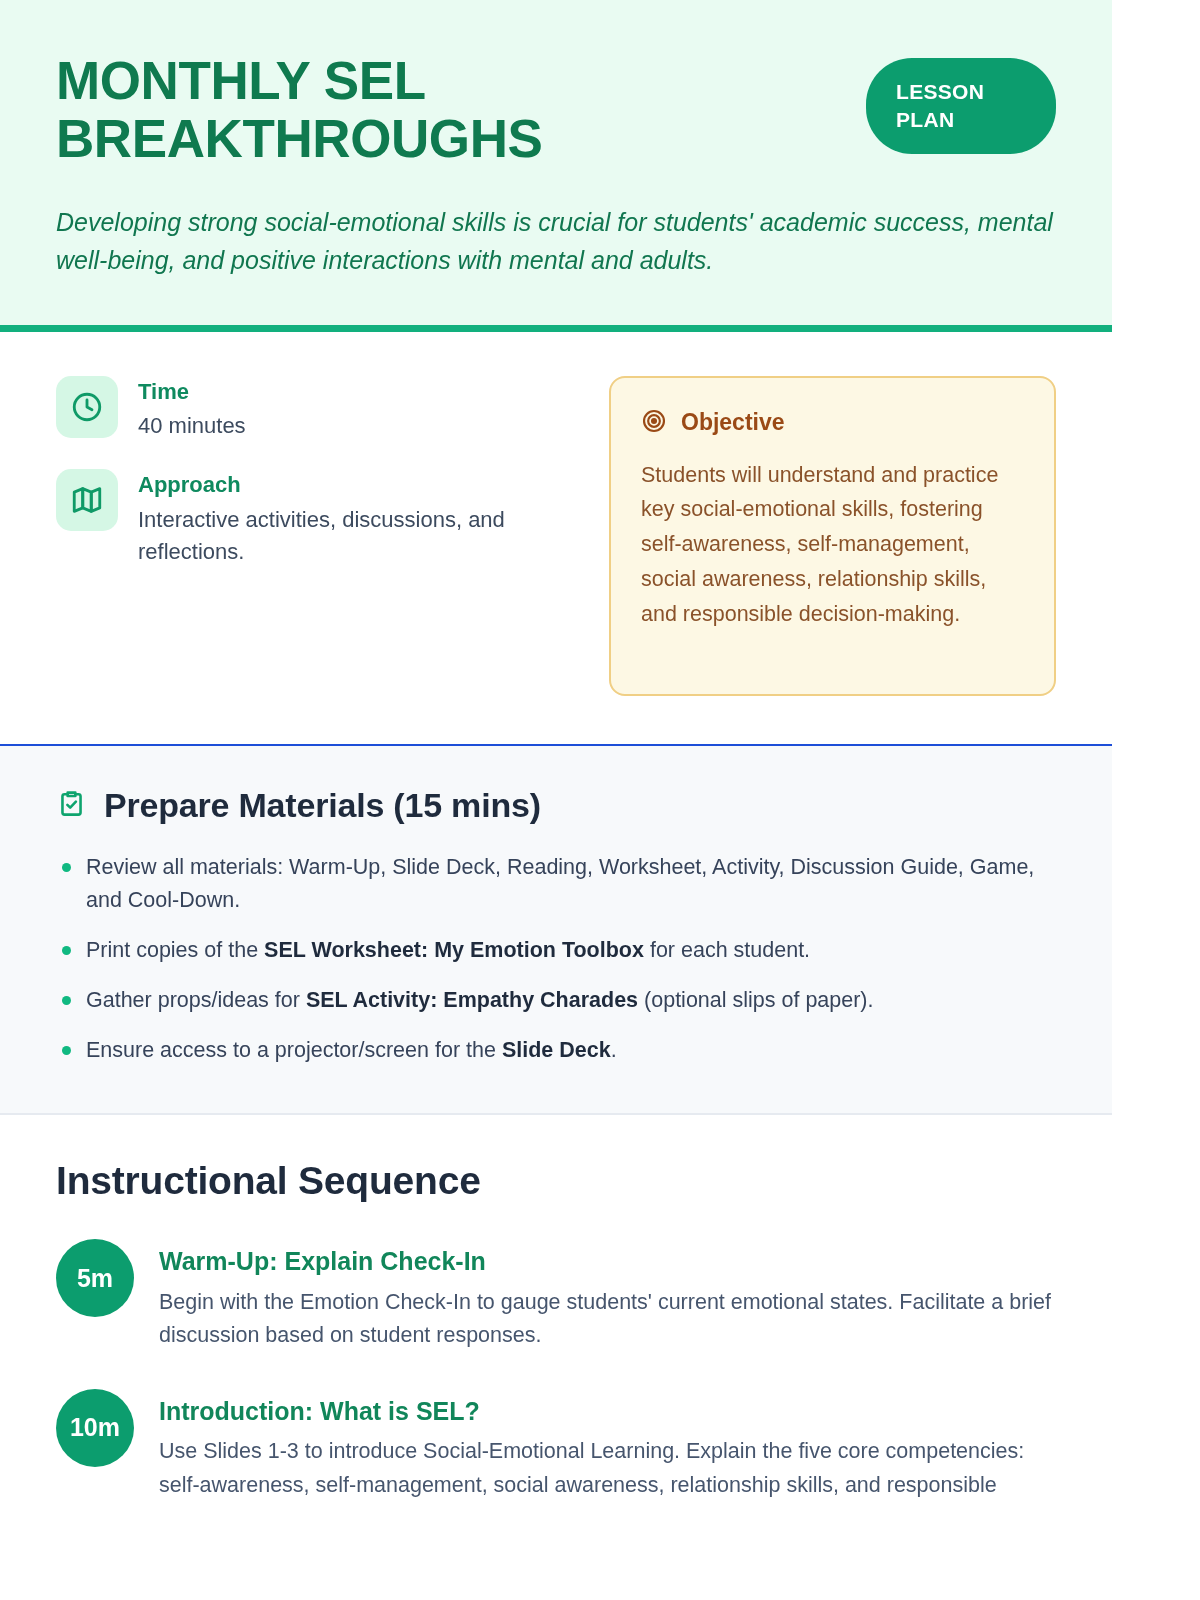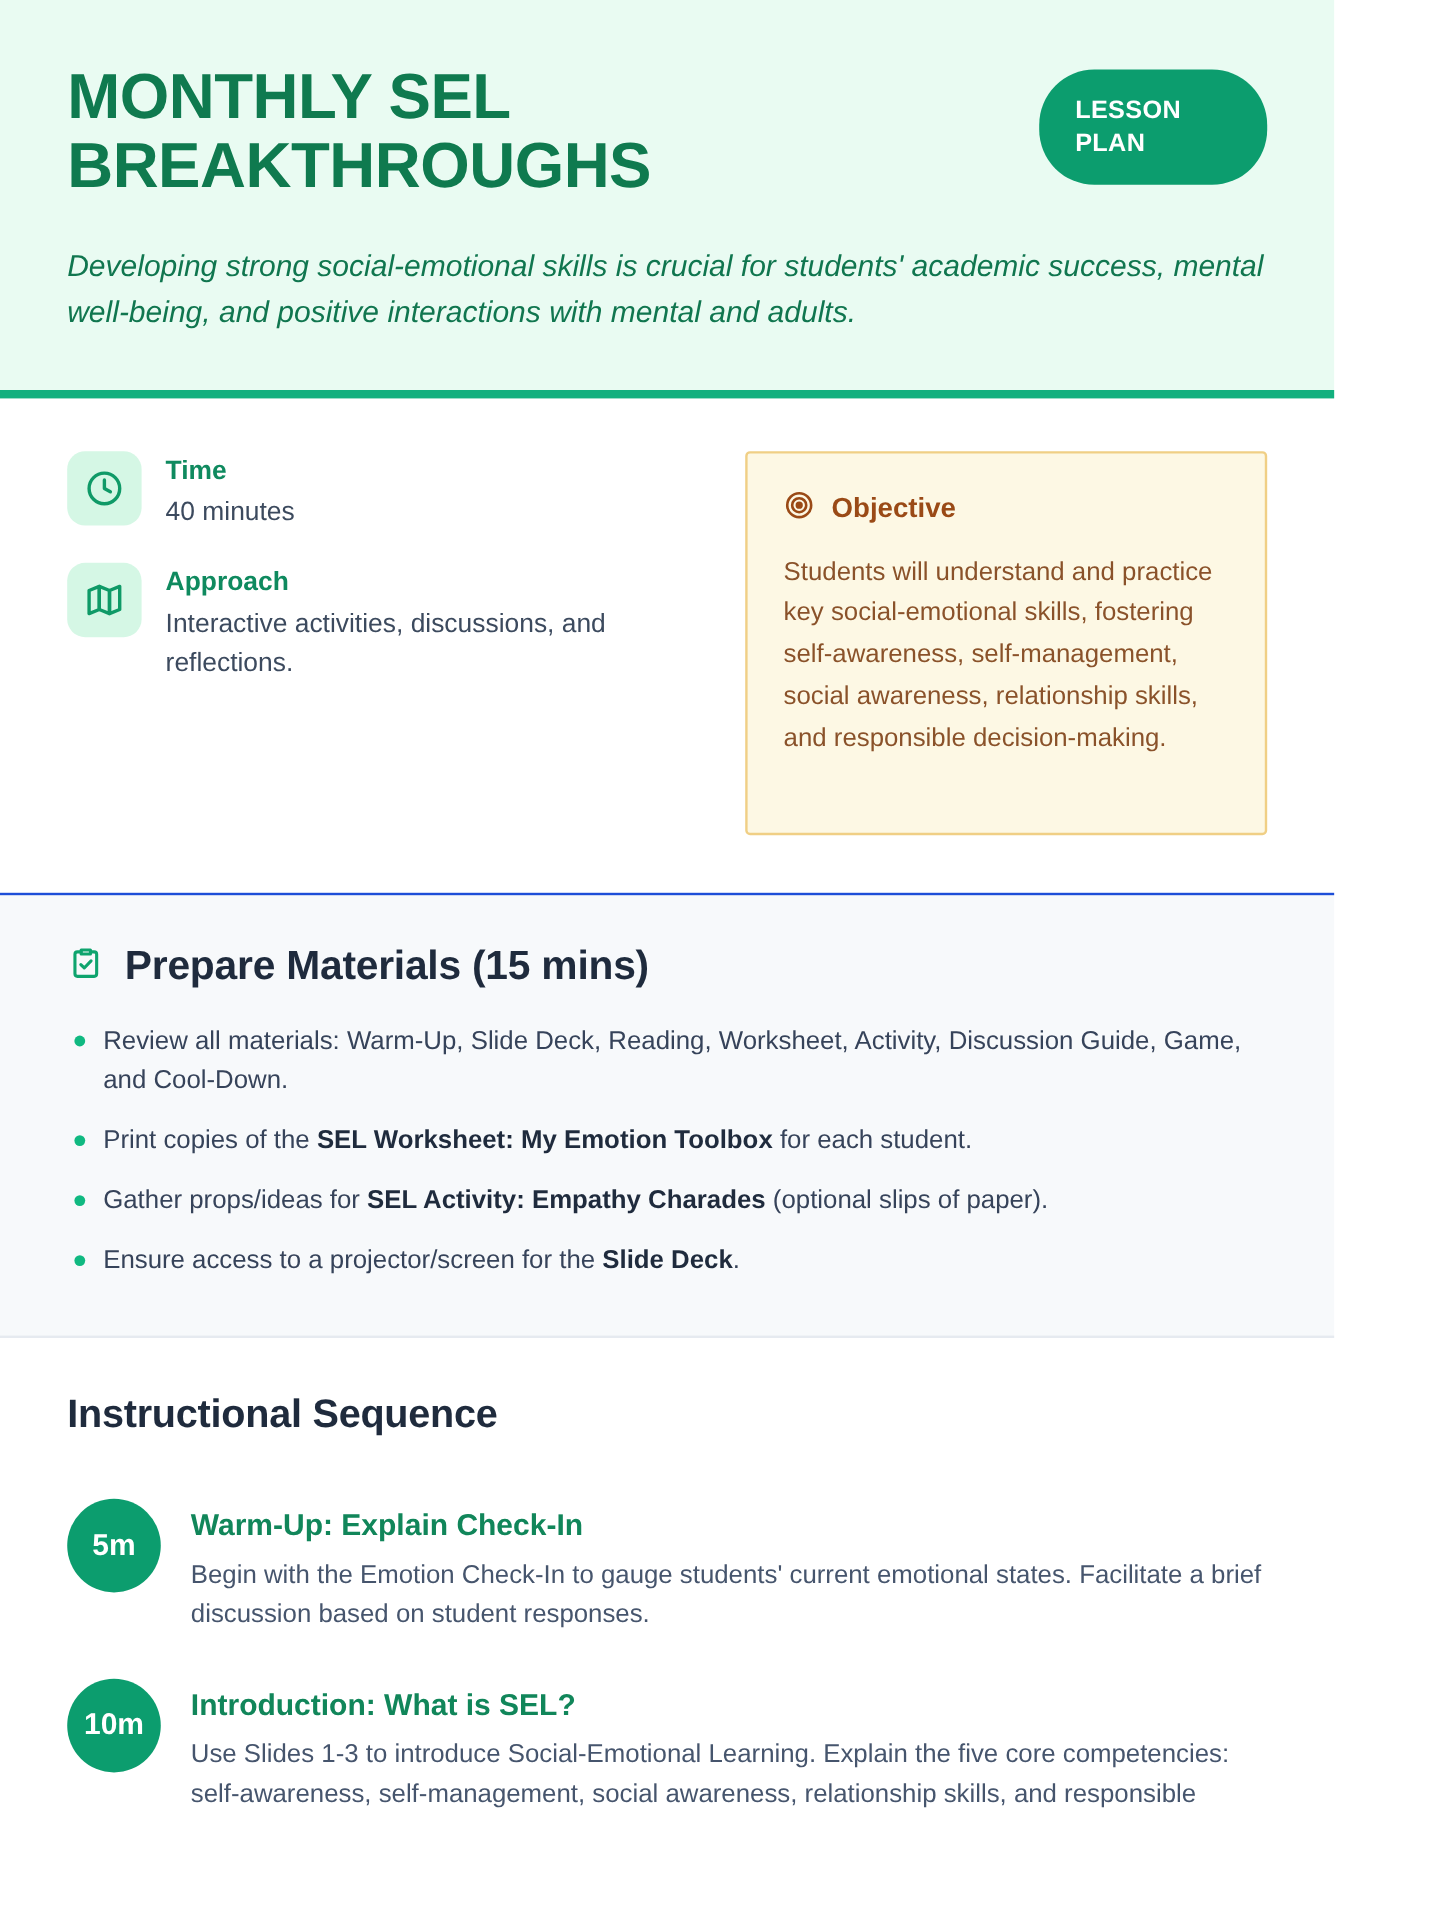--- a/index.html
+++ b/index.html
@@ -68,21 +68,21 @@
     font-size: 25px;
     line-height: 1.52;
     font-style: italic;
     color: #10764f;
     max-width: 1010px;
   }
 
   
   .info-section {
     display: flex;
-    gap: 20px;
+    gap: 8px;
     padding: 44px 56px 48px 56px;
     align-items: flex-start;
   }
 
   .meta-col { width: 545px; flex: 0 0 545px; }
 
   .meta-item {
     display: flex;
     gap: 20px;
     align-items: flex-start;
@@ -116,21 +116,21 @@
     font-size: 22px;
     line-height: 1.45;
     color: #3c4a5e;
     max-width: 400px;
   }
 
   .objective {
     flex: 1 1 auto;
     background: #fdf8e4;
     border: 2px solid #f0cf85;
-    border-radius: 4px;
+    border-radius: 16px;
     padding: 30px 32px 34px 30px;
     min-height: 320px;
   }
 
   .objective-head {
     display: flex;
     align-items: center;
     gap: 14px;
     margin-bottom: 20px;
   }
@@ -193,25 +193,25 @@
   }
 
   .bullet b { font-weight: 700; color: #1f2b3d; }
 
   
   .sequence {
     padding: 44px 56px 40px 56px;
   }
 
   .sequence-title {
-    font-size: 33px;
+    font-size: 39px;
     font-weight: 700;
     color: #1f2b3d;
     letter-spacing: -0.2px;
-    margin-bottom: 52px;
+    margin-bottom: 36px;
   }
 
   .step {
     display: flex;
     gap: 25px;
     align-items: flex-start;
     margin-bottom: 36px;
   }
 
   .step-time {

